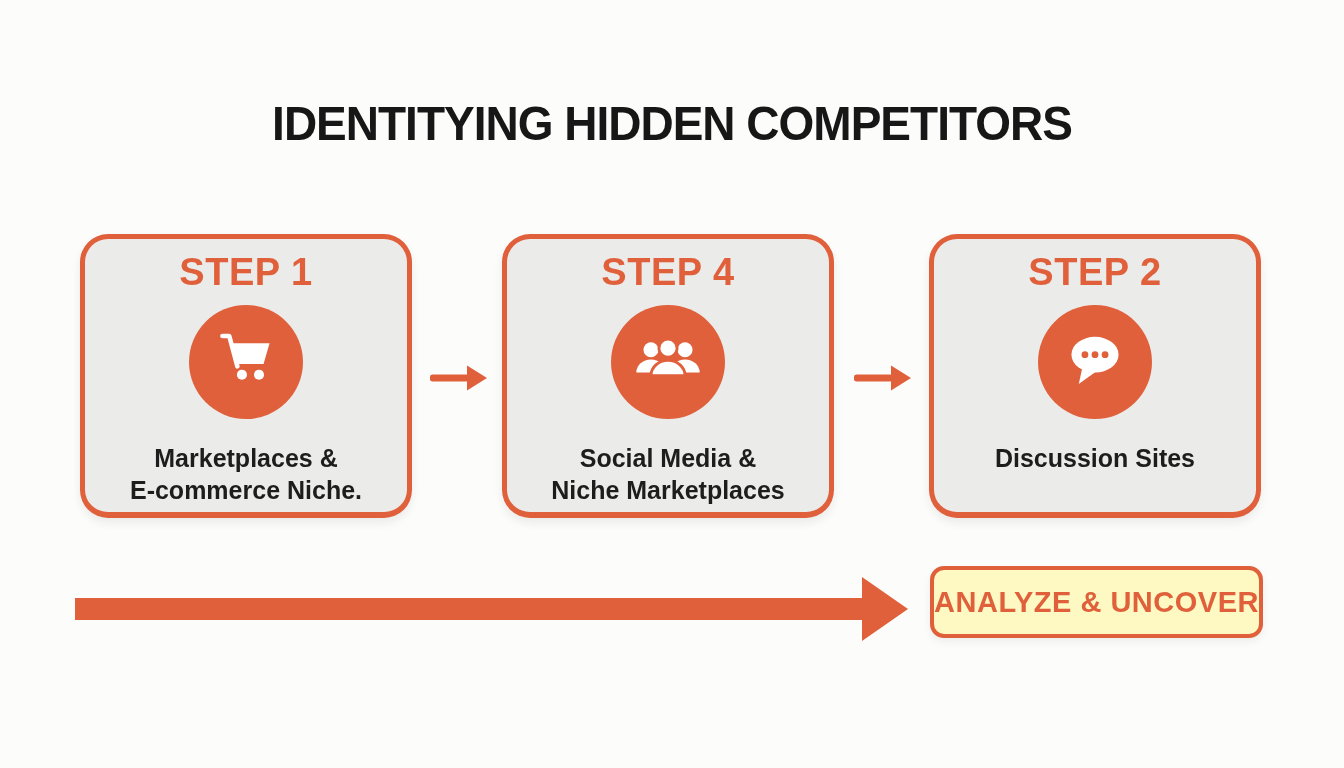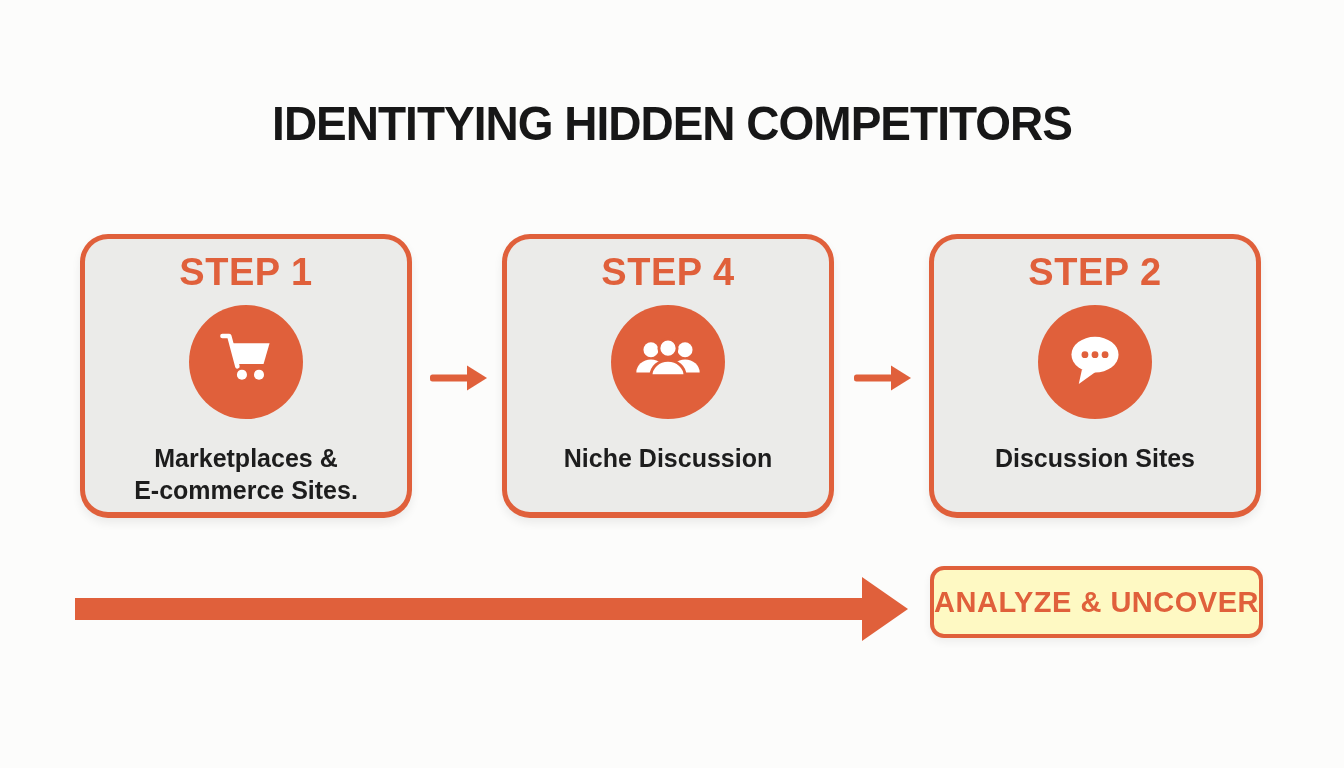--- a/index.html
+++ b/index.html
@@ -125,21 +125,21 @@
         <svg viewBox="0 0 48 48" width="78" height="78">
           <path d="M9.5 8 h4.2 l5 18.7" stroke="#FFFFFF" stroke-width="2.8" fill="none" stroke-linecap="round" stroke-linejoin="round"></path>
           <path d="M15.5 12.5 H38.5 L34.8 25.2 H18.6 Z" fill="#FFFFFF"></path>
           <circle cx="21.5" cy="31.8" r="3.1" fill="#FFFFFF"></circle>
           <circle cx="32" cy="31.8" r="3.1" fill="#FFFFFF"></circle>
         </svg>
       </span>
     </div>
     <div class="step-text">
       <span>Marketplaces &amp;</span>
-      <span>E-commerce Sites.</span>
+      <span>E-commerce Niche.</span>
     </div>
   </div>
 
   <div class="connector connector-1">
     <span>
       <svg width="58" height="40" viewBox="0 0 58 40">
         <rect x="0" y="16.5" width="39" height="7" rx="2.5" fill="var(--accent)"></rect>
         <polygon points="37,7.5 57,20 37,32.5" fill="var(--accent)"></polygon>
       </svg>
     </span>
@@ -153,21 +153,22 @@
           <circle cx="13.5" cy="16.5" r="4.6" fill="#FFFFFF"></circle>
           <path d="M4.5 30.5 a9 8 0 0 1 18 0 z" fill="#FFFFFF"></path>
           <circle cx="34.5" cy="16.5" r="4.6" fill="#FFFFFF"></circle>
           <path d="M25.5 30.5 a9 8 0 0 1 18 0 z" fill="#FFFFFF"></path>
           <circle cx="24" cy="15.5" r="5.6" fill="#FFFFFF" stroke="var(--accent)" stroke-width="1.8"></circle>
           <path d="M13.5 32.5 a10.5 9.5 0 0 1 21 0 z" fill="#FFFFFF" stroke="var(--accent)" stroke-width="1.8"></path>
         </svg>
       </span>
     </div>
     <div class="step-text">
-      <span>Niche Discussion</span>
+      <span>Social Media &amp;</span>
+      <span>Niche Marketplaces</span>
     </div>
   </div>
 
   <div class="connector connector-2">
     <span>
       <svg width="58" height="40" viewBox="0 0 58 40">
         <rect x="0" y="16.5" width="39" height="7" rx="2.5" fill="var(--accent)"></rect>
         <polygon points="37,7.5 57,20 37,32.5" fill="var(--accent)"></polygon>
       </svg>
     </span>

